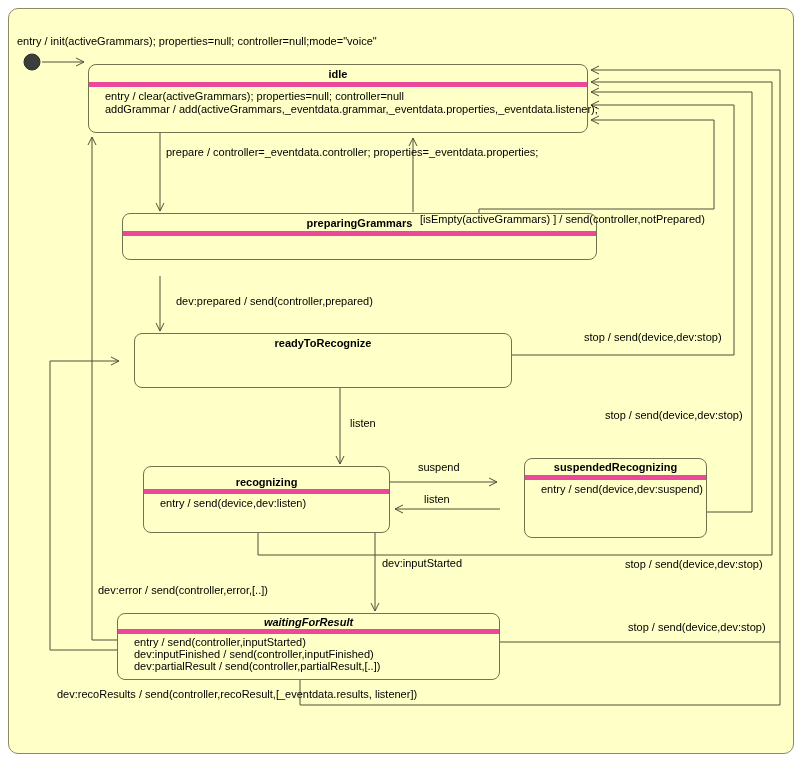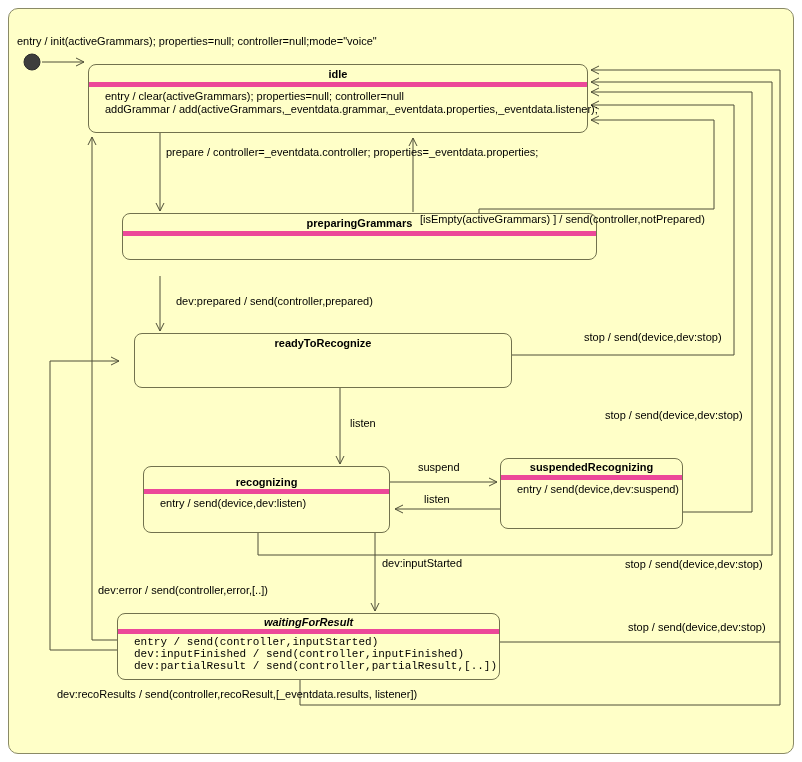--- a/index.html
+++ b/index.html
@@ -102,30 +102,30 @@
     <span class="title">readyToRecognize</span>
   </div>
 
   <div class="state" style="left:143px;top:466px;width:247px;height:67px;">
     <span class="title" style="padding:1px 2px 1px;margin-top:8px;">recognizing</span>
     <div class="body">
       <div>entry / send(device,dev:listen)</div>
     </div>
   </div>
 
-  <div class="state" style="left:500px;top:458px;width:183px;height:71px;">
+  <div class="state" style="left:524px;top:458px;width:183px;height:80px;">
     <span class="title" style="padding:2px 2px 2px;">suspendedRecognizing</span>
     <div class="body">
       <div>entry / send(device,dev:suspend)</div>
     </div>
   </div>
 
   <div class="state" style="left:117px;top:613px;width:383px;height:67px;">
     <span class="title" style="padding:2px 2px 1px;font-style:italic;">waitingForResult</span>
-    <div class="body" style="line-height:12px;padding-top:2px;font-family:Liberation Mono, monospace;">
+    <div class="body" style="line-height:12px;padding-top:2px;">
       <div>entry / send(controller,inputStarted)</div>
       <div>dev:inputFinished / send(controller,inputFinished)</div>
       <div>dev:partialResult / send(controller,partialResult,[..])</div>
     </div>
   </div>
 
   <div class="tlabel" style="left:166px;top:146px;">prepare / controller=_eventdata.controller; properties=_eventdata.properties;</div>
   <div class="tlabel" style="left:420px;top:165px;margin-top:48px;">[isEmpty(activeGrammars) ] / send(controller,notPrepared)</div>
   <div class="tlabel" style="left:176px;top:295px;">dev:prepared / send(controller,prepared)</div>
   <div class="tlabel" style="left:584px;top:331px;">stop / send(device,dev:stop)</div>

